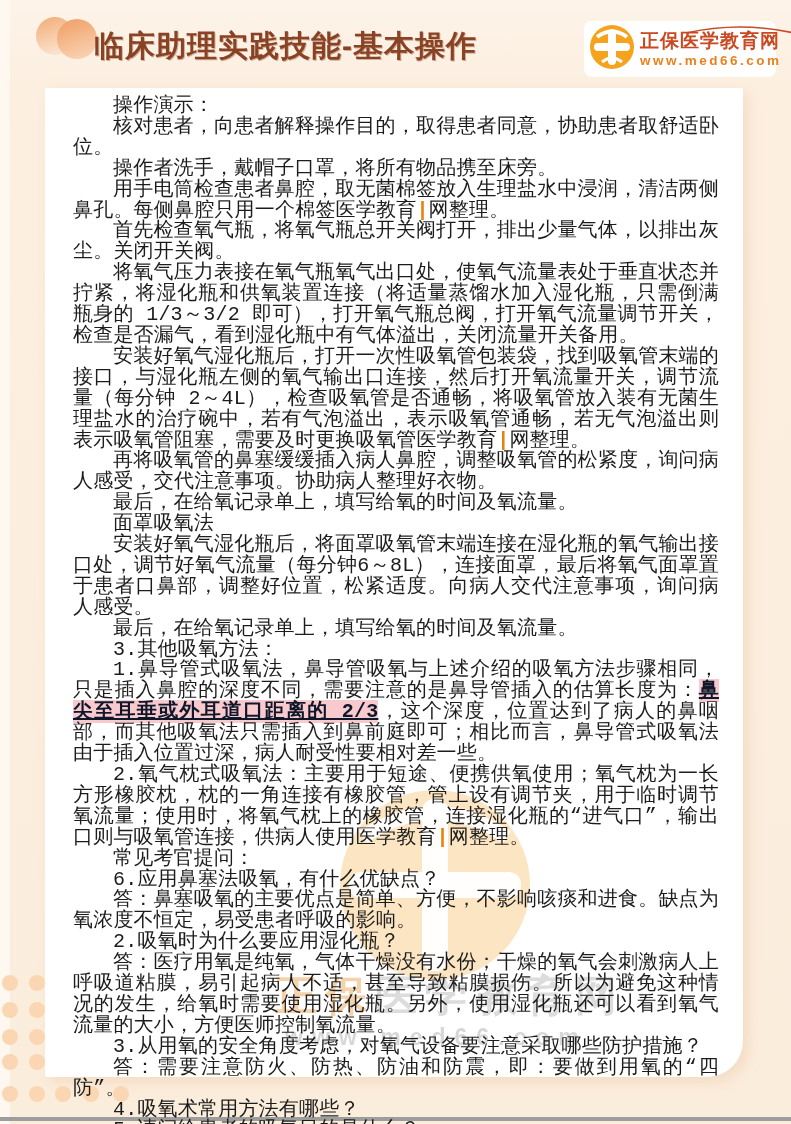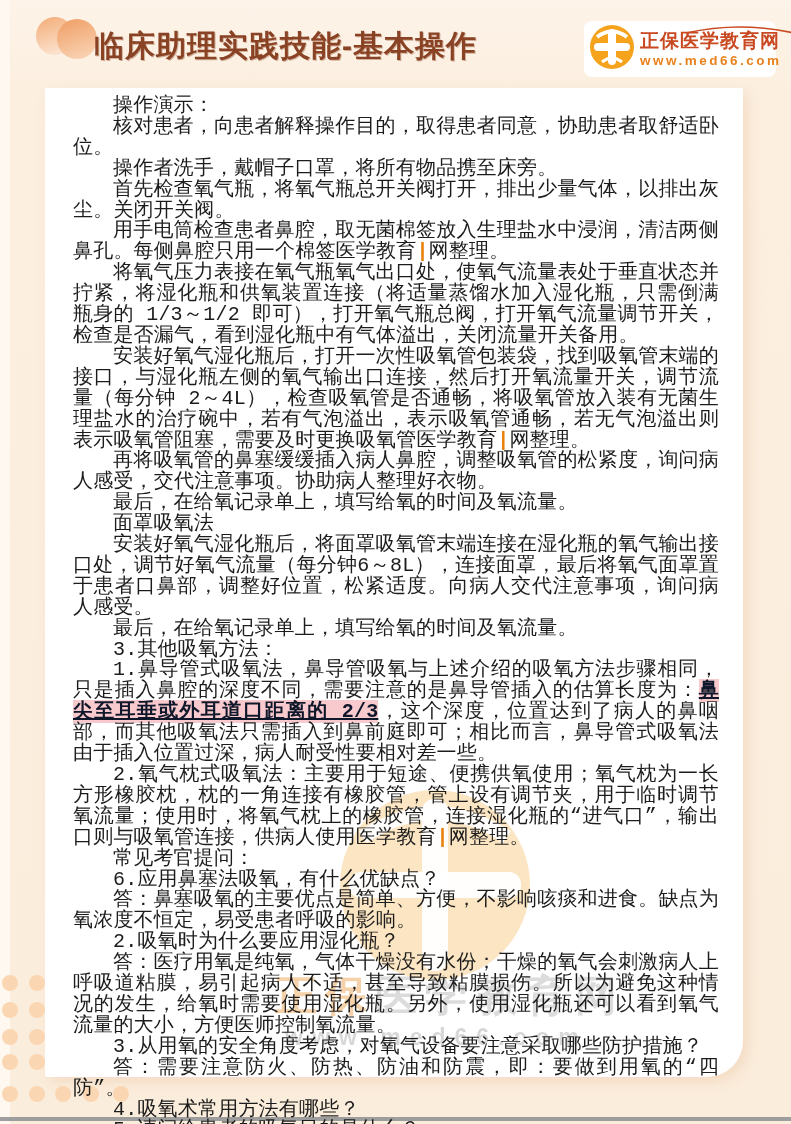--- a/index.html
+++ b/index.html
@@ -84,23 +84,23 @@
     </svg>
     <div class="wm-brand">
       <span class="orange">正保</span><span class="gray">医学教育网</span>
     </div>
     <div class="wm-url">www.med66.com</div>
 
     <div class="doc-text">
         <p class="para"><span>操作演示：</span></p>
         <p class="para"><span>核对患者，向患者解释操作目的，取得患者同意，协助患者取舒适卧位。</span></p>
         <p class="para"><span>操作者洗手，戴帽子口罩，将所有物品携至床旁。</span></p>
+        <p class="para"><span>用手电筒检查患者鼻腔，取无菌棉签放入生理盐水中浸润，清洁两侧鼻孔。每侧鼻腔只用一个棉签医学教育</span><span class="seg-pipe">|</span><span>网整理。</span></p>
         <p class="para"><span>首先检查氧气瓶，将氧气瓶总开关阀打开，排出少量气体，以排出灰尘。关闭开关阀。</span></p>
-        <p class="para"><span>用手电筒检查患者鼻腔，取无菌棉签放入生理盐水中浸润，清洁两侧鼻孔。每侧鼻腔只用一个棉签医学教育</span><span class="seg-pipe">|</span><span>网整理。</span></p>
-        <p class="para"><span>将氧气压力表接在氧气瓶氧气出口处，使氧气流量表处于垂直状态并拧紧，将湿化瓶和供氧装置连接（将适量蒸馏水加入湿化瓶，只需倒满瓶身的 1/3～1/2 即可），打开氧气瓶总阀，打开氧气流量调节开关，检查是否漏气，看到湿化瓶中有气体溢出，关闭流量开关备用。</span></p>
+        <p class="para"><span>将氧气压力表接在氧气瓶氧气出口处，使氧气流量表处于垂直状态并拧紧，将湿化瓶和供氧装置连接（将适量蒸馏水加入湿化瓶，只需倒满瓶身的 1/3～3/2 即可），打开氧气瓶总阀，打开氧气流量调节开关，检查是否漏气，看到湿化瓶中有气体溢出，关闭流量开关备用。</span></p>
         <p class="para"><span>安装好氧气湿化瓶后，打开一次性吸氧管包装袋，找到吸氧管末端的接口，与湿化瓶左侧的氧气输出口连接，然后打开氧流量开关，调节流量（每分钟 2～4L），检查吸氧管是否通畅，将吸氧管放入装有无菌生理盐水的治疗碗中，若有气泡溢出，表示吸氧管通畅，若无气泡溢出则表示吸氧管阻塞，需要及时更换吸氧管医学教育</span><span class="seg-pipe">|</span><span>网整理。</span></p>
         <p class="para"><span>再将吸氧管的鼻塞缓缓插入病人鼻腔，调整吸氧管的松紧度，询问病人感受，交代注意事项。协助病人整理好衣物。</span></p>
         <p class="para"><span>最后，在给氧记录单上，填写给氧的时间及氧流量。</span></p>
         <p class="para"><span>面罩吸氧法</span></p>
         <p class="para"><span>安装好氧气湿化瓶后，将面罩吸氧管末端连接在湿化瓶的氧气输出接口处，调节好氧气流量（每分钟6～8L），连接面罩，最后将氧气面罩置于患者口鼻部，调整好位置，松紧适度。向病人交代注意事项，询问病人感受。</span></p>
         <p class="para"><span>最后，在给氧记录单上，填写给氧的时间及氧流量。</span></p>
         <p class="para"><span>3.其他吸氧方法：</span></p>
         <p class="para"><span>1.鼻导管式吸氧法，鼻导管吸氧与上述介绍的吸氧方法步骤相同，只是插入鼻腔的深度不同，需要注意的是鼻导管插入的估算长度为：</span><span class="seg-hl">鼻尖至耳垂或外耳道口距离的 2/3</span><span>，这个深度，位置达到了病人的鼻咽部，而其他吸氧法只需插入到鼻前庭即可；相比而言，鼻导管式吸氧法由于插入位置过深，病人耐受性要相对差一些。</span></p>
         <p class="para"><span>2.氧气枕式吸氧法：主要用于短途、便携供氧使用；氧气枕为一长方形橡胶枕，枕的一角连接有橡胶管，管上设有调节夹，用于临时调节氧流量；使用时，将氧气枕上的橡胶管，连接湿化瓶的“进气口”，输出口则与吸氧管连接，供病人使用医学教育</span><span class="seg-pipe">|</span><span>网整理。</span></p>
         <p class="para"><span>常见考官提问：</span></p>

